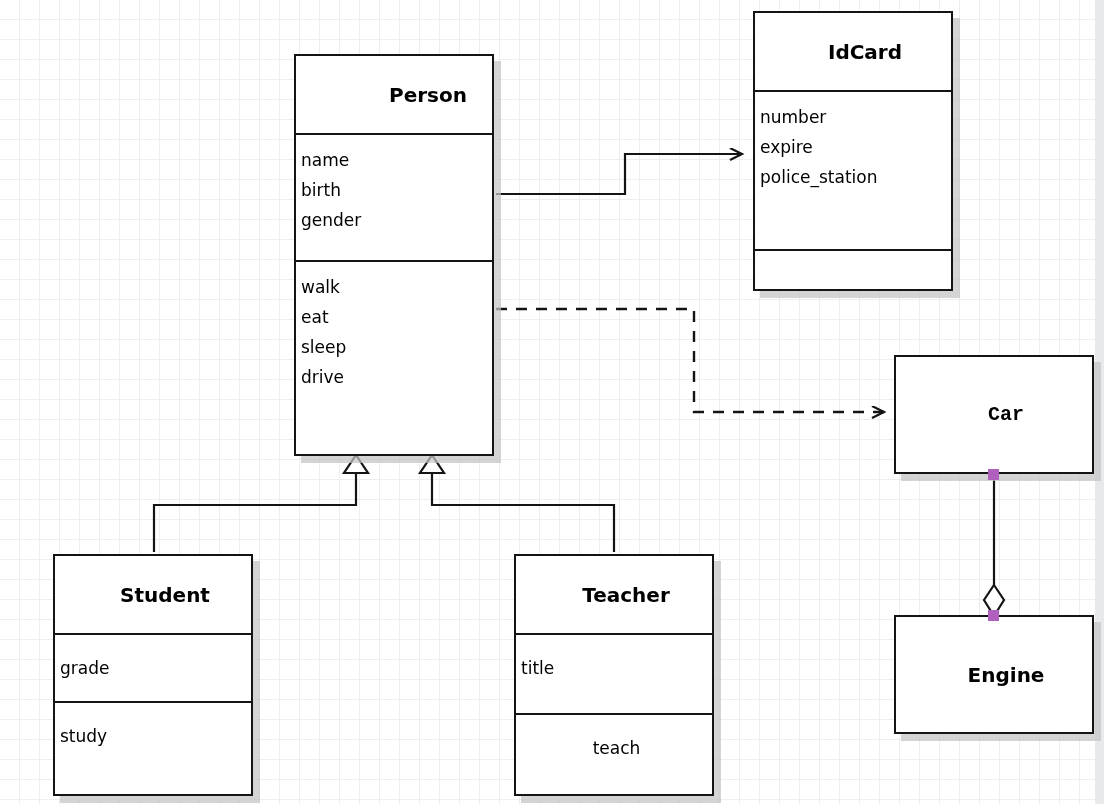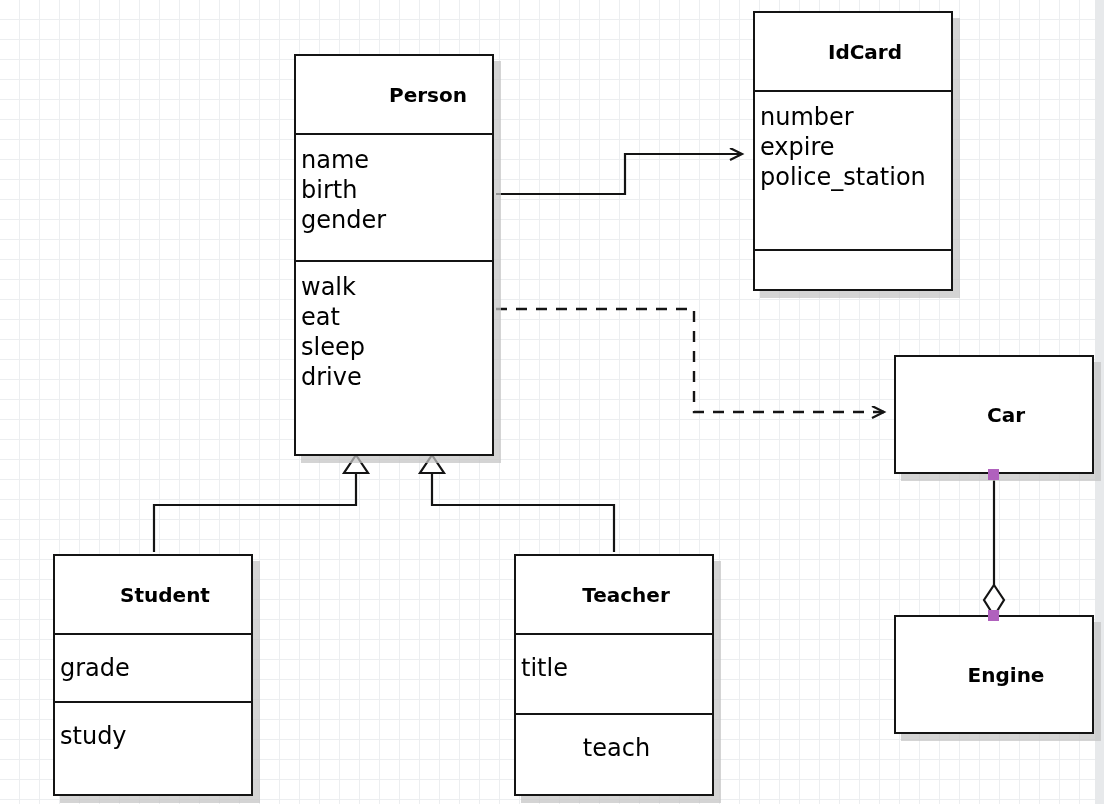--- a/index.html
+++ b/index.html
@@ -60,21 +60,21 @@
     text-align: center;
     line-height: 1;
     display: flex;
     align-items: center;
     justify-content: center;
     height: 100%;
     padding-left: 24px;
   }
   .member-list {
     padding: 10px 0 0 5px;
-    font-size: 24px;
+    font-size: 17px;
     line-height: 30px;
     color: #000000;
   }
   .member-list.compact {
     padding-top: 18px;
   }
   .member {
     white-space: nowrap;
   }
   .empty-sec { }
@@ -186,21 +186,21 @@
         <div class="member">title</div>
       </div>
     </div>
     <div class="uml-section sec-divider" style="height:81px;text-align:center;">
       <div class="member-list compact">
         <div class="member">teach</div>
       </div>
     </div>
   </div>
 
-  <div class="uml-class" style="left:894px; top:355px; width:200px; height:119px;">
+  <div class="uml-class" style="left:894px; top:355px; width:200px; height:119px;font-family:Liberation Mono, monospace;">
     <div class="uml-section" style="height:100%;">
       <div class="class-title">Car</div>
     </div>
   </div>
 
   <div class="uml-class" style="left:894px; top:615px; width:200px; height:119px;">
     <div class="uml-section" style="height:100%;">
       <div class="class-title">Engine</div>
     </div>
   </div>

